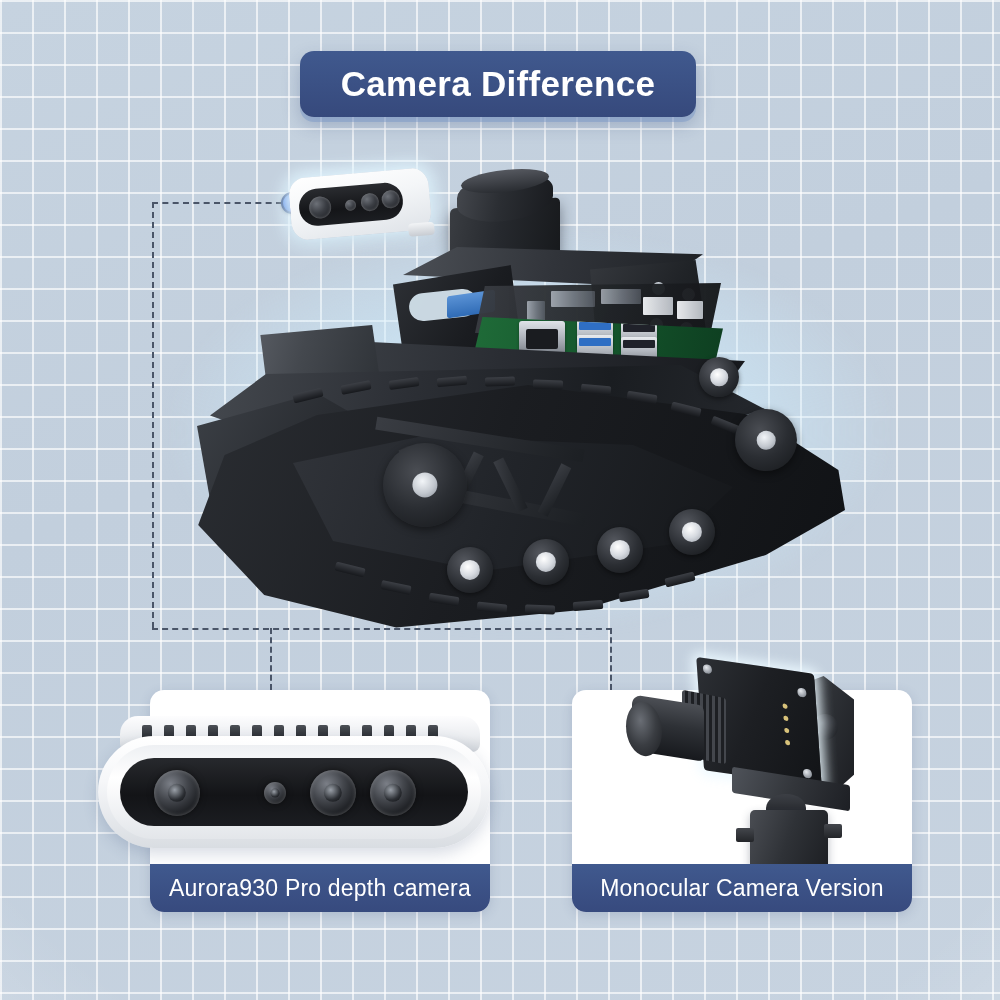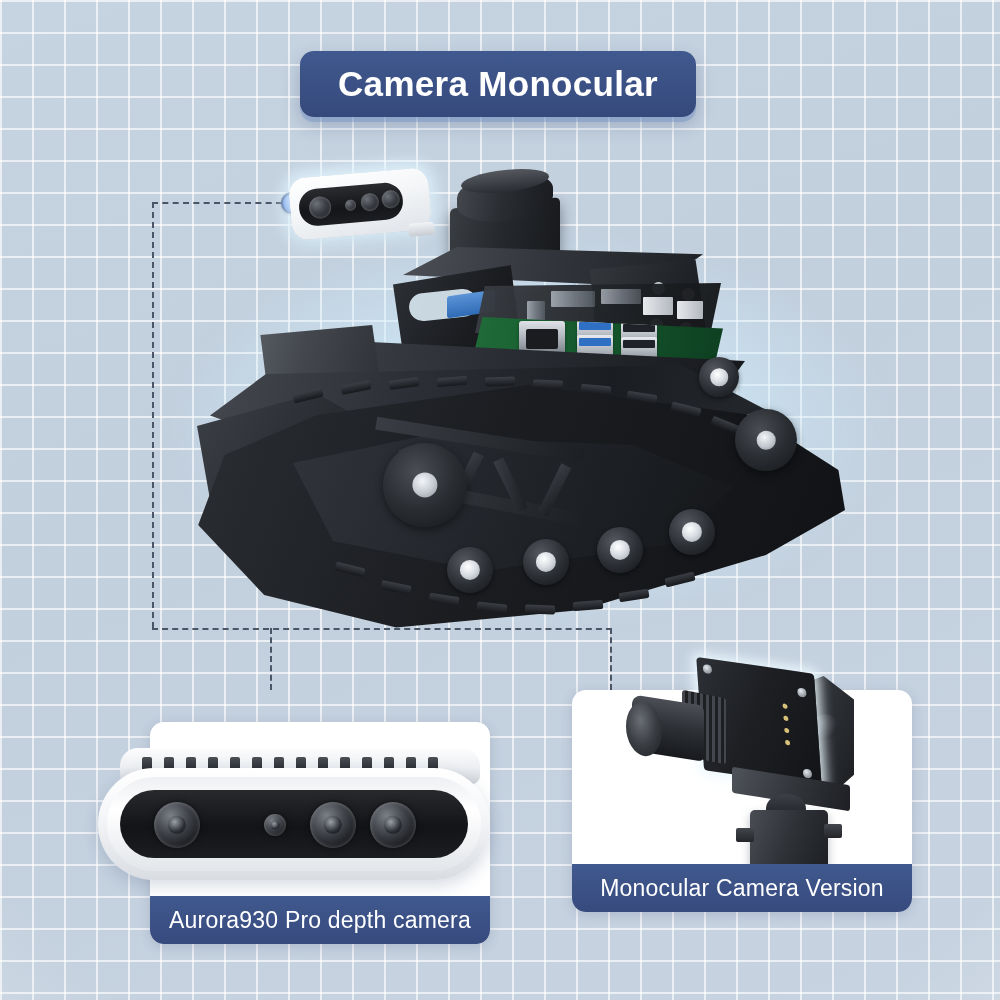--- a/index.html
+++ b/index.html
@@ -378,21 +378,21 @@
     position:absolute; width:5px; height:5px; border-radius:50%;
     background:#d8c27a;
   }
 </style>
 </head>
 <body>
 
 <div id="poster">
 
   <div class="title-banner">
-    <span class="txt">Camera Monocular</span>
+    <span class="txt">Camera Difference</span>
   </div>
 
   <div class="robot-glow"></div>
 
   <div class="dash-h" style="left:152px; top:202px; width:130px;"></div>
   <div class="dash-v" style="left:152px; top:202px; height:426px;"></div>
   <div class="dash-h" style="left:152px; top:628px; width:460px;"></div>
   <div class="dash-v" style="left:270px; top:628px; height:62px;"></div>
   <div class="dash-v" style="left:610px; top:628px; height:62px;"></div>
   <div class="marker-dot" style="left:281px; top:192px;"></div>
@@ -489,21 +489,21 @@
     <div class="sprocket" style="left:208px; top:278px; width:84px; height:84px;"></div>
     <div class="sprocket" style="left:560px; top:244px; width:62px; height:62px;"></div>
     <div class="road-wheel" style="left:524px; top:192px; width:40px; height:40px;"></div>
     <div class="road-wheel" style="left:272px; top:382px; width:46px; height:46px;"></div>
     <div class="road-wheel" style="left:348px; top:374px; width:46px; height:46px;"></div>
     <div class="road-wheel" style="left:422px; top:362px; width:46px; height:46px;"></div>
     <div class="road-wheel" style="left:494px; top:344px; width:46px; height:46px;"></div>
 
   </div>
 
-  <div class="card" style="left:150px; top:722px; width:340px; height:222px;">
+  <div class="card" style="left:150px; top:690px; width:340px; height:222px;">
     <div class="card-body">
       <div class="depthcam">
         <div class="vent">
           <span class="vent-slot" style="left:22px;"></span>
           <span class="vent-slot" style="left:44px;"></span>
           <span class="vent-slot" style="left:66px;"></span>
           <span class="vent-slot" style="left:88px;"></span>
           <span class="vent-slot" style="left:110px;"></span>
           <span class="vent-slot" style="left:132px;"></span>
           <span class="vent-slot" style="left:154px;"></span>

